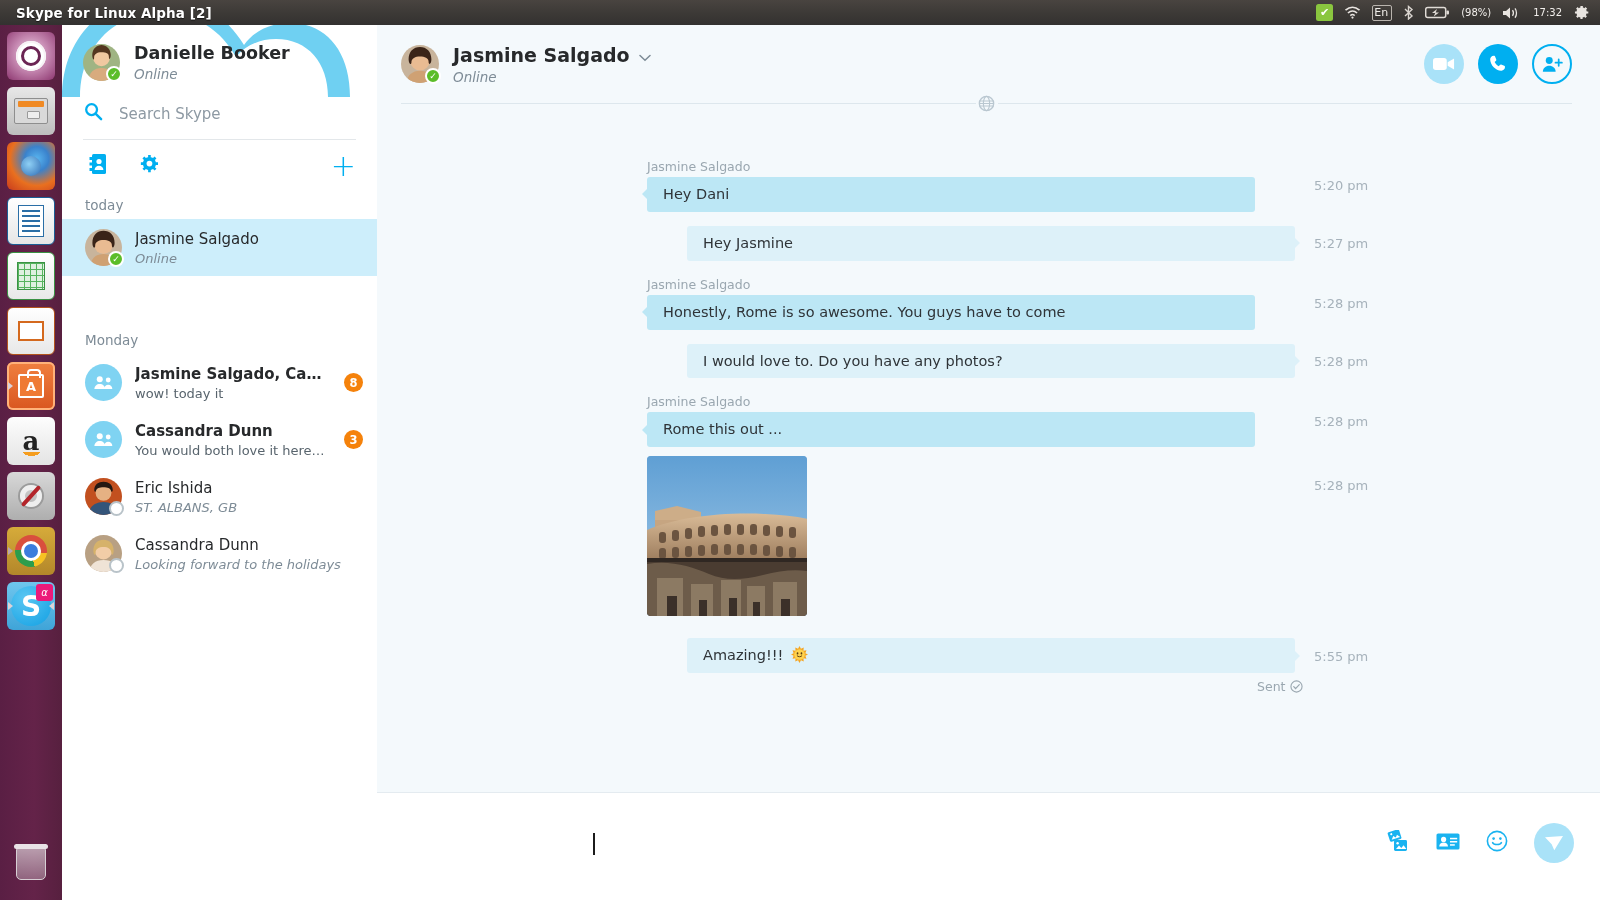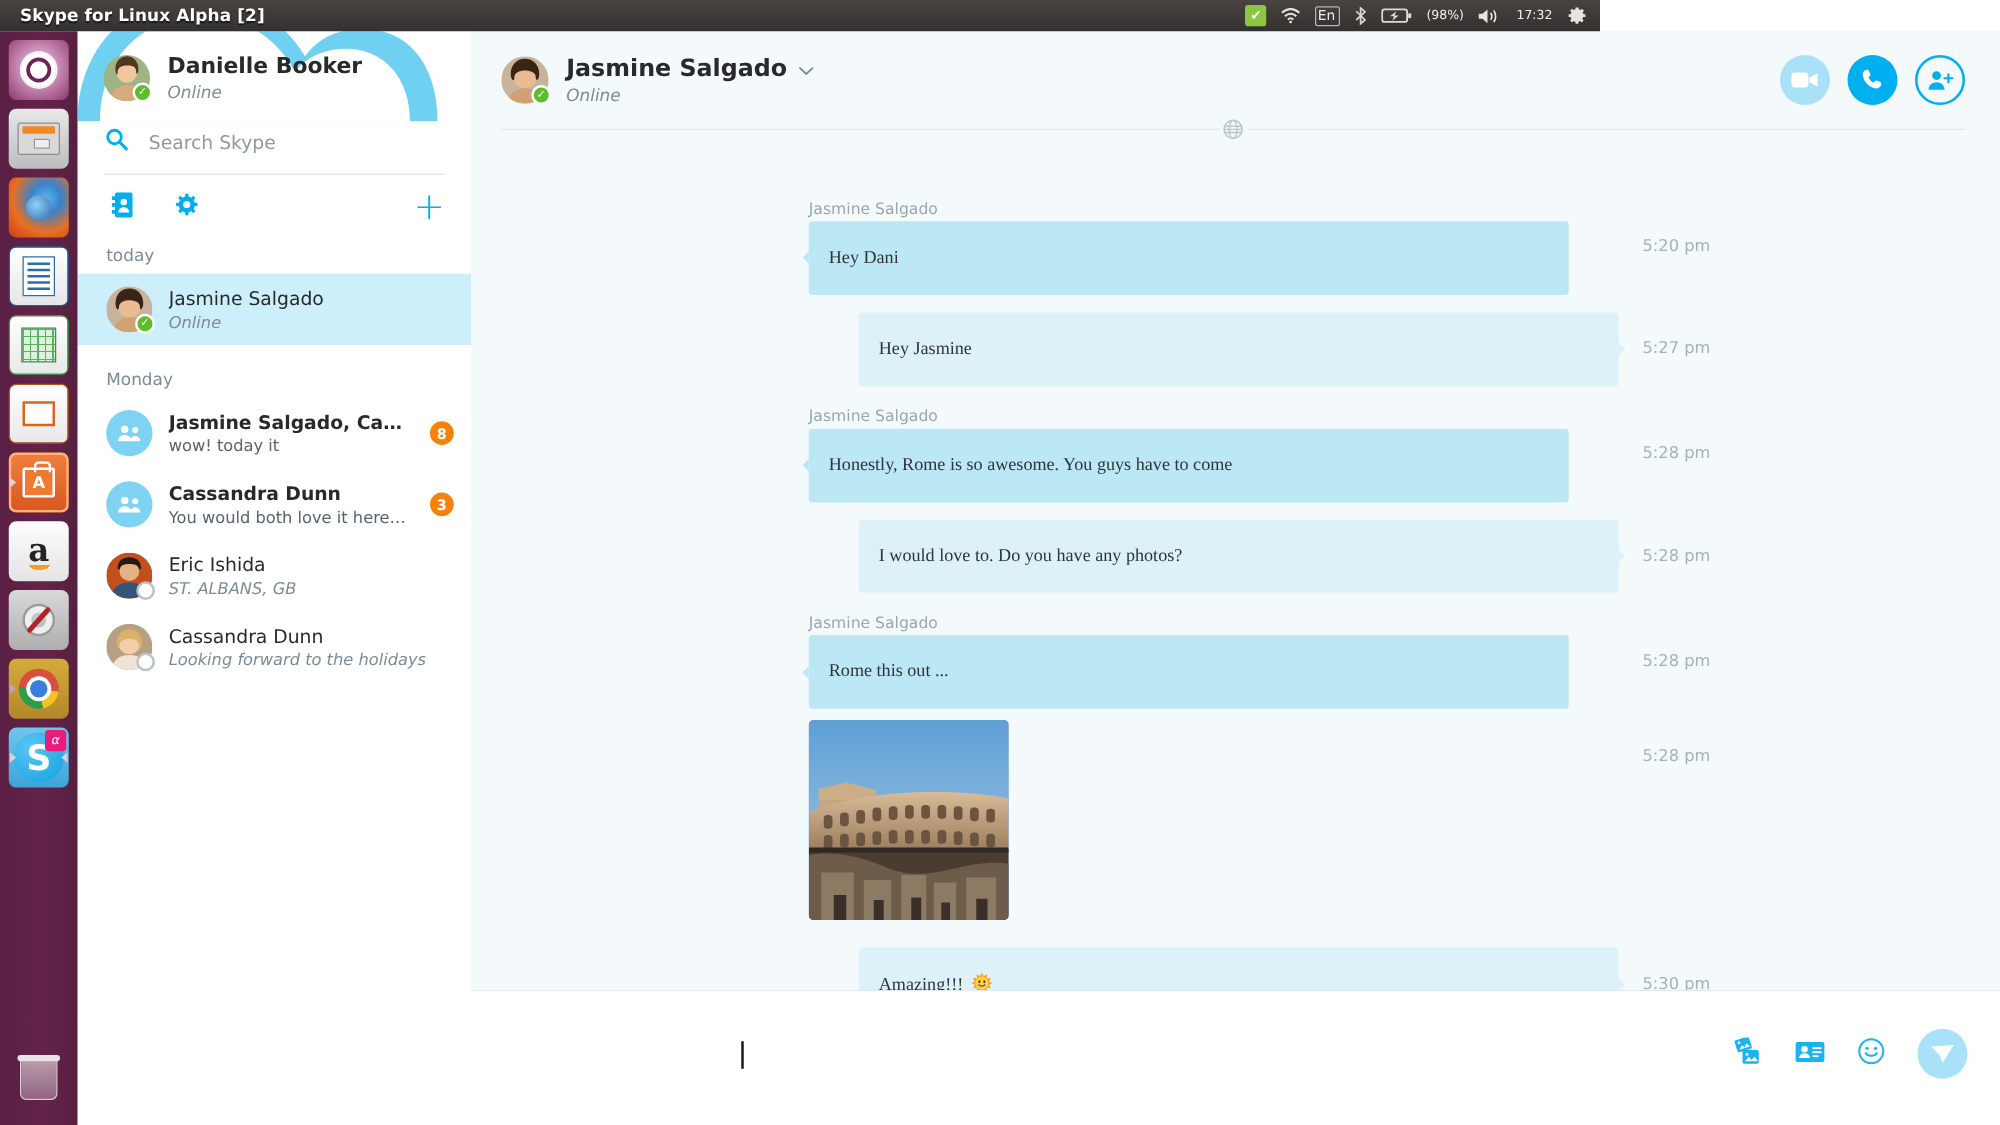--- a/index.html
+++ b/index.html
@@ -5,21 +5,21 @@
   * { box-sizing: border-box; margin: 0; padding: 0; }
   html, body {
     width: 1600px; height: 900px;
     overflow: hidden;
     font-family: "DejaVu Sans", "Liberation Sans", sans-serif;
     background: #fff;
   }
 
   
   #top-panel {
-    position: absolute; top: 0; left: 0; width: 1280px; height: 25px;
+    position: absolute; top: 0; left: 0; width: 1600px; height: 25px;
     background: linear-gradient(to bottom, #494440 0%, #3d3a37 50%, #333130 100%);
     display: flex; align-items: center;
     z-index: 50;
   }
   #window-title {
     color: #ffffff; font-size: 13.5px; font-weight: bold;
     margin-left: 16px;
     text-shadow: 0 1px 1px rgba(0,0,0,.6);
     letter-spacing: .1px;
   }
@@ -223,23 +223,22 @@
   #globe-badge {
     position: absolute; left: 50%; top: -9px; transform: translateX(-50%);
     width: 22px; height: 19px; background: #f4f9fc; display: flex; align-items: center; justify-content: center;
   }
 
   #messages { position: absolute; top: 104px; left: 0; right: 0; bottom: 108px; overflow: hidden; padding-top: 30px; }
   .msg-row { position: relative; margin-bottom: 4px; }
   .sender { font-size: 12.5px; color: #9aa7b0; margin-left: 270px; margin-bottom: 3px; }
   .bubble-wrap { display: flex; align-items: center; }
   .bubble {
-    position: relative; padding: 20px 16px; font-size: 14.5px; color: #2f3438; line-height: 1.3;
+    position: relative; padding: 8px 16px; font-size: 14.5px; color: #2f3438; line-height: 1.3;
     border-radius: 3px;
-    font-family: Liberation Serif, serif;
   }
   .bubble.inc { background: #bce7f5; margin-left: 270px; width: 608px; }
   .bubble.out { background: #ddf1f9; margin-left: 310px; width: 608px; }
   .bubble.inc:before {
     content:""; position:absolute; left:-5px; top:50%; margin-top:-5px;
     border-top:5px solid transparent; border-bottom:5px solid transparent; border-right:5px solid #bce7f5;
   }
   .bubble.out:after {
     content:""; position:absolute; right:-5px; top:50%; margin-top:-5px;
     border-top:5px solid transparent; border-bottom:5px solid transparent; border-left:5px solid #ddf1f9;
@@ -426,21 +425,21 @@
           </svg>
         </div>
         <span class="status-dot online" style="width:12px;height:12px;font-size:9px;">✓</span>
       </div>
       <div class="texts">
         <div class="nm">Jasmine Salgado</div>
         <div class="sub italic">Online</div>
       </div>
     </div>
 
-    <div class="group-label" style="padding-top:20px;">Monday</div>
+    <div class="group-label" style="padding-top:30px;margin-top:26px;">Monday</div>
 
     <div class="conv bold">
       <div class="group-av">
         <svg width="21" height="15" viewBox="0 0 22 16">
             <circle cx="7" cy="4.6" r="3.2" fill="#fff"></circle>
             <path d="M1.3 15c0-3.3 2.5-5.5 5.7-5.5s5.7 2.2 5.7 5.5z" fill="#fff"></path>
             <circle cx="16" cy="5.3" r="2.6" fill="#fff"></circle>
             <path d="M11.6 15c0-2.8 2-4.6 4.4-4.6s4.4 1.8 4.4 4.6z" fill="#fff"></path>
           </svg>
       </div>
@@ -679,21 +678,21 @@
                   <path d="M10 0l1.7 3.2L15 1.9l-.4 3.6 3.6-.4-1.3 3.3L20 10l-3.1 1.6 1.3 3.3-3.6-.4.4 3.6-3.3-1.3L10 20l-1.7-3.2L5 18.1l.4-3.6-3.6.4 1.3-3.3L0 10l3.1-1.6L1.8 5.1l3.6.4L5 1.9l3.3 1.3z"></path>
                 </g>
                 <circle cx="10" cy="10" r="6.2" fill="#ffd34d"></circle>
                 <ellipse cx="7.7" cy="8.7" rx="1" ry="1.3" fill="#5a3c12"></ellipse>
                 <ellipse cx="12.3" cy="8.7" rx="1" ry="1.3" fill="#5a3c12"></ellipse>
                 <path d="M7.2 11.6c.8 1.5 4.8 1.5 5.6 0" fill="none" stroke="#5a3c12" stroke-width="1.1" stroke-linecap="round"></path>
               </svg>
             </span>
           </div>
         </div>
-        <div class="tstamp">5:30 pm</div>
+        <div class="tstamp">5:55 pm</div>
       </div>
 
       <div id="sent-row">
         <span id="sent-label">
           <span>Sent</span>
           <svg width="13" height="13" viewBox="0 0 14 14">
               <circle cx="7" cy="7" r="6" fill="none" stroke="#9aa7b0" stroke-width="1.2"></circle>
               <path d="M4 7.2l2 2 4-4.2" fill="none" stroke="#9aa7b0" stroke-width="1.3" stroke-linecap="round"></path>
             </svg>
         </span>

